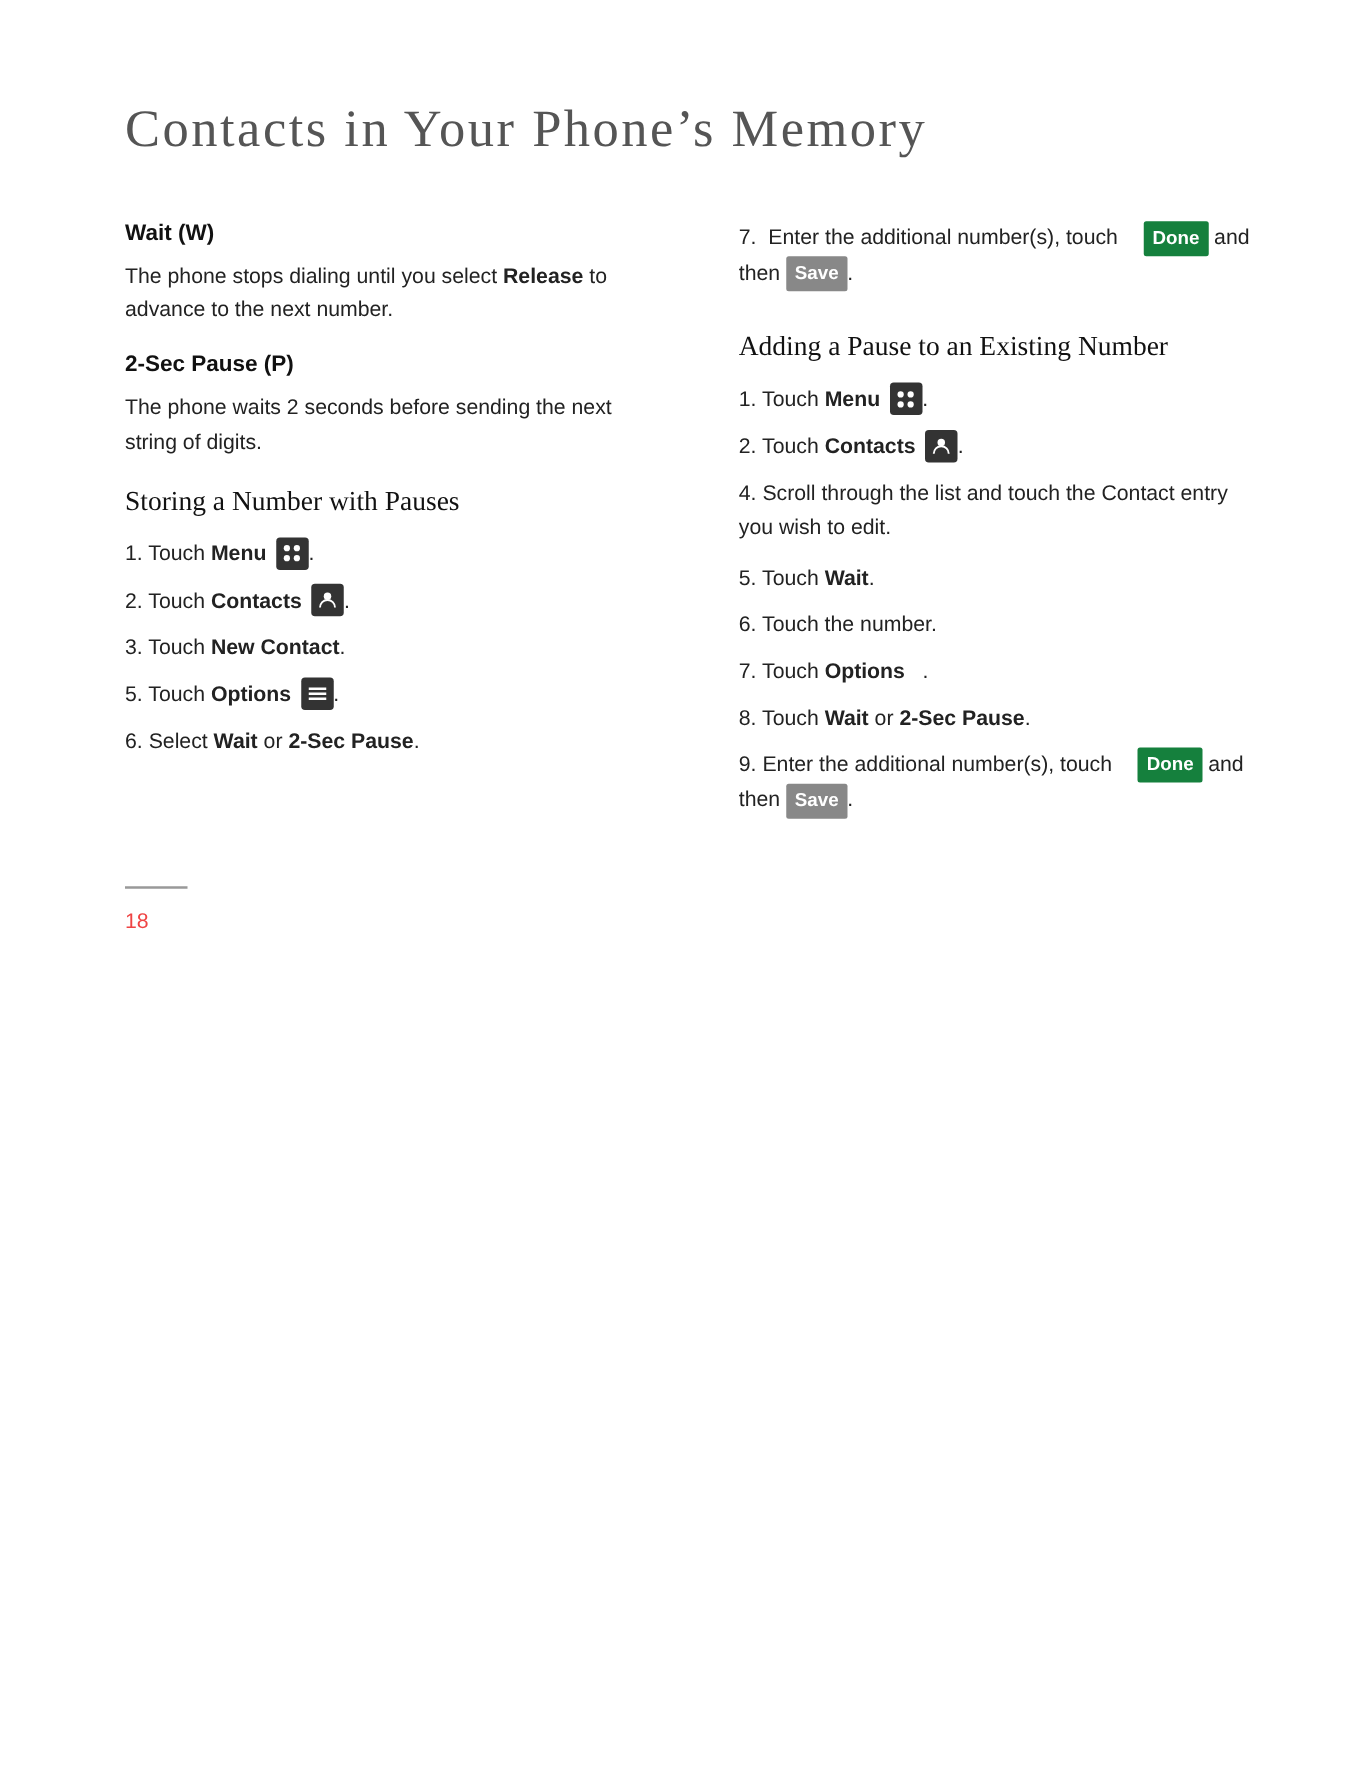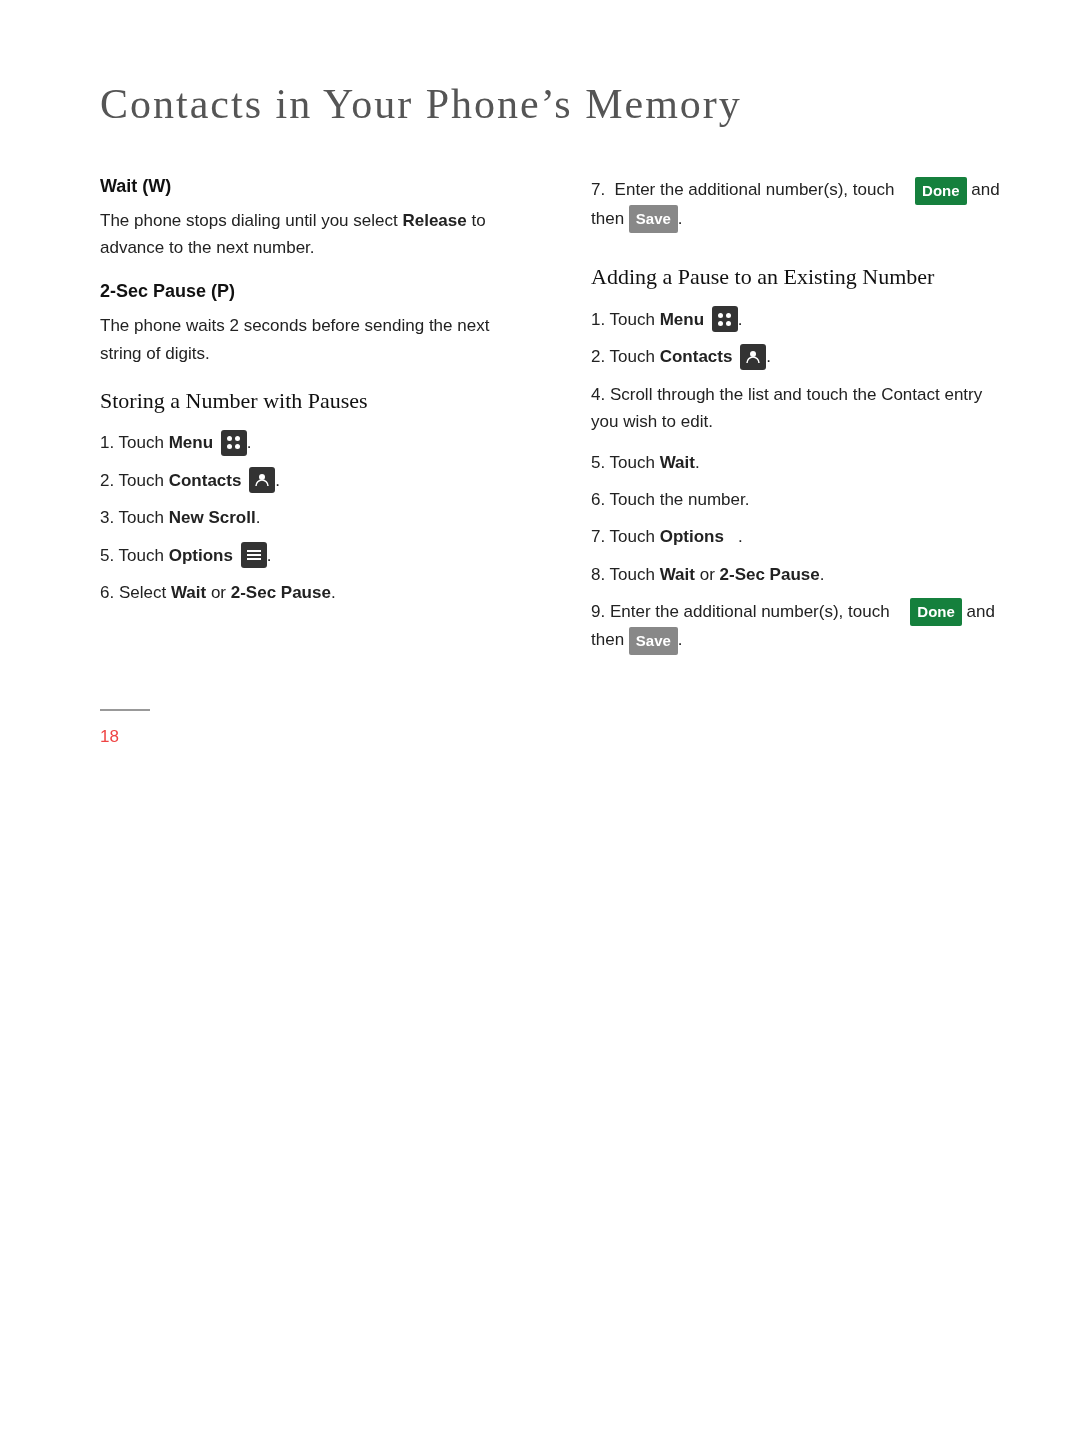--- a/index.html
+++ b/index.html
@@ -224,21 +224,21 @@
           <span class="inline-icon">
             <span class="icon-contacts">
               <svg width="16" height="16" viewBox="0 0 16 16" fill="none">
                 <circle cx="8" cy="5" r="3" fill="white"></circle>
                 <path d="M2 14c0-3.3 2.7-6 6-6s6 2.7 6 6" stroke="white" stroke-width="1.5" fill="none"></path>
               </svg>
             </span>
           </span>.
         </li>
         <li>
-          <span class="step-num">3.</span> Touch <strong>New Scroll</strong>.
+          <span class="step-num">3.</span> Touch <strong>New Contact</strong>.
         </li>
         <li>
           <span class="step-num">5.</span> Touch <strong>Options</strong>
           <span class="inline-icon">
             <span class="icon-options">
               <span class="icon-options-line"></span>
               <span class="icon-options-line"></span>
               <span class="icon-options-line"></span>
             </span>
           </span>.

